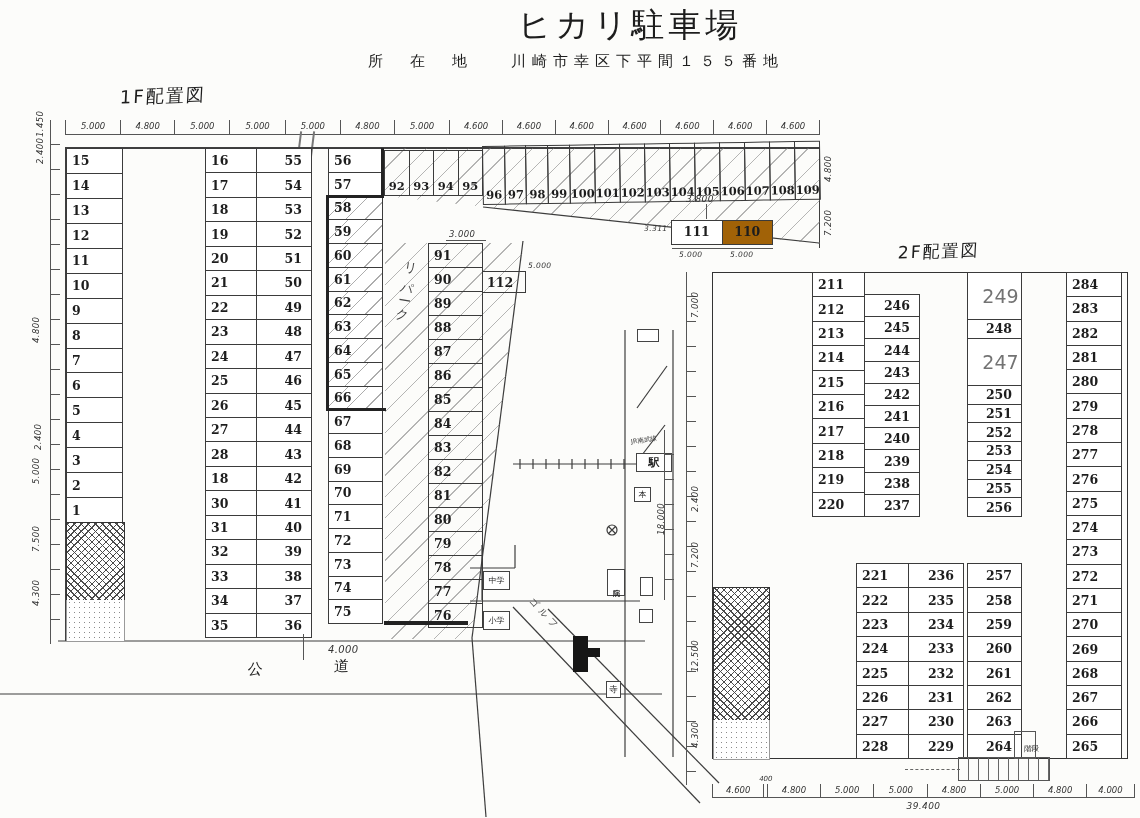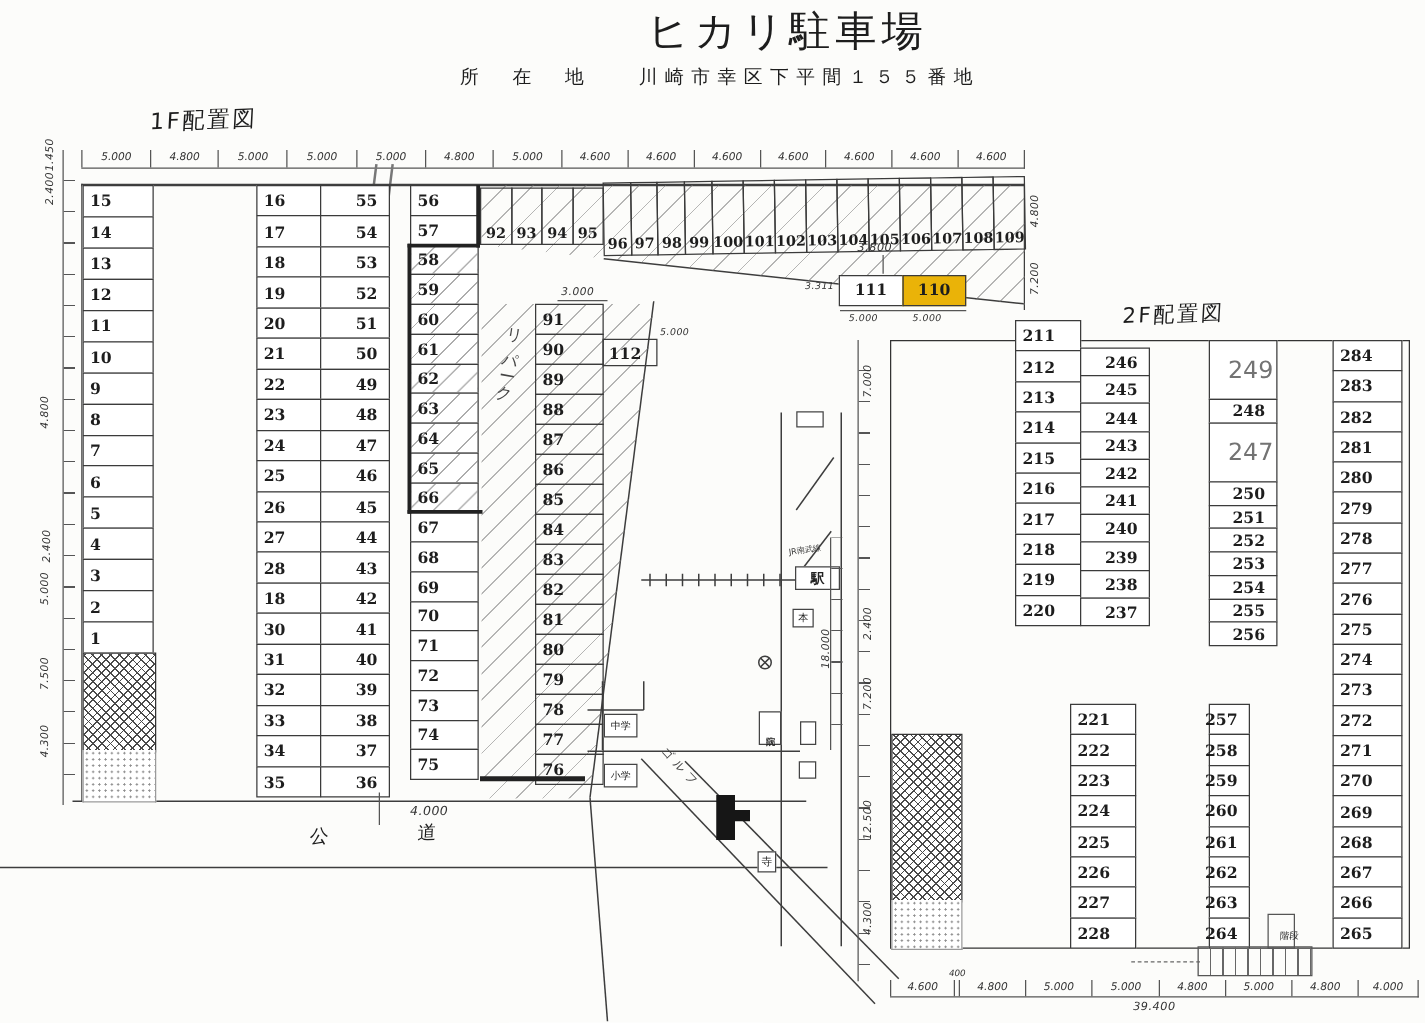--- a/index.html
+++ b/index.html
@@ -291,21 +291,21 @@
       <div class="cell">104</div>
       <div class="cell">105</div>
       <div class="cell">106</div>
       <div class="cell">107</div>
       <div class="cell">108</div>
       <div class="cell">109</div>
     </div>
 
   <div class="abs cellrow" style="left:672px;top:220px;width:101px;height:25px;">
       <div class="cell" style="background:#fff;align-items:center;font-size:12.5px;">111</div>
-      <div class="cell" style="background:#eab308;align-items:center;font-size:12.5px;">110</div>
+      <div class="cell" style="background:#a16207;align-items:center;font-size:12.5px;">110</div>
     </div>
   <span class="abs dim" style="left:686px;top:194px;font-size:9px;">3.800</span>
   <div class="abs vline" style="left:706px;top:204px;height:15px;background:#555;"></div>
   <span class="abs dim" style="left:644px;top:224px;font-size:7.5px;">3.311</span>
   <div class="abs hline" style="left:672px;top:248px;width:101px;background:#555;"></div>
   <span class="abs dim" style="left:679px;top:250px;font-size:7.5px;">5.000</span>
   <span class="abs dim" style="left:730px;top:250px;font-size:7.5px;">5.000</span>
 
   <div class="abs" style="left:482px;top:271px;width:44px;height:22px;border:1px solid #3b3b3b;box-sizing:border-box;
        display:flex;align-items:center;padding-left:4px;font-weight:bold;font-size:12.5px;">112</div>
@@ -335,21 +335,21 @@
   <div class="abs smallbox" style="left:640px;top:577px;width:13px;height:19px;"></div>
   <div class="abs smallbox" style="left:639px;top:609px;width:14px;height:14px;"></div>
   <div class="abs smallbox" style="left:606px;top:681px;width:15px;height:17px;font-size:8.5px;">寺</div>
   <span class="abs hand" style="left:524px;top:608px;font-size:9.5px;letter-spacing:4px;transform:rotate(47deg);color:#444;">ゴルフ</span>
 
   <div class="abs hand" style="left:898px;top:240px;font-size:17px;">2F配置図</div>
 
   <div class="abs" style="left:712px;top:272px;width:416px;height:487px;border:1.5px solid #333;box-sizing:border-box;"></div>
 
 
-  <div class="abs row2" style="left:812px;top:256px;height:245px;">
+  <div class="abs row2" style="left:812px;top:272px;height:245px;">
     <div class="col" style="width:53px;">
         <div class="stall">211</div>
         <div class="stall">212</div>
         <div class="stall">213</div>
         <div class="stall">214</div>
         <div class="stall">215</div>
         <div class="stall">216</div>
         <div class="stall">217</div>
         <div class="stall">218</div>
         <div class="stall">219</div>
@@ -409,23 +409,33 @@
     <div class="col" style="width:53px;padding-left:44px;">
         <div class="stall">221</div>
         <div class="stall">222</div>
         <div class="stall">223</div>
         <div class="stall">224</div>
         <div class="stall">225</div>
         <div class="stall">226</div>
         <div class="stall">227</div>
         <div class="stall">228</div>
       </div>
+    <div class="col subR right-num" style="width:56px;">
+        <div class="stall">236</div>
+        <div class="stall">235</div>
+        <div class="stall">234</div>
+        <div class="stall">233</div>
+        <div class="stall">232</div>
+        <div class="stall">231</div>
+        <div class="stall">230</div>
+        <div class="stall">229</div>
+      </div>
   </div>
 
-  <div class="abs col right-num" style="left:967px;top:563px;width:33px;height:196px;">
+  <div class="abs col right-num" style="left:967px;top:563px;width:55px;height:196px;">
       <div class="stall">257</div>
       <div class="stall">258</div>
       <div class="stall">259</div>
       <div class="stall">260</div>
       <div class="stall">261</div>
       <div class="stall">262</div>
       <div class="stall">263</div>
       <div class="stall">264</div>
     </div>
 

